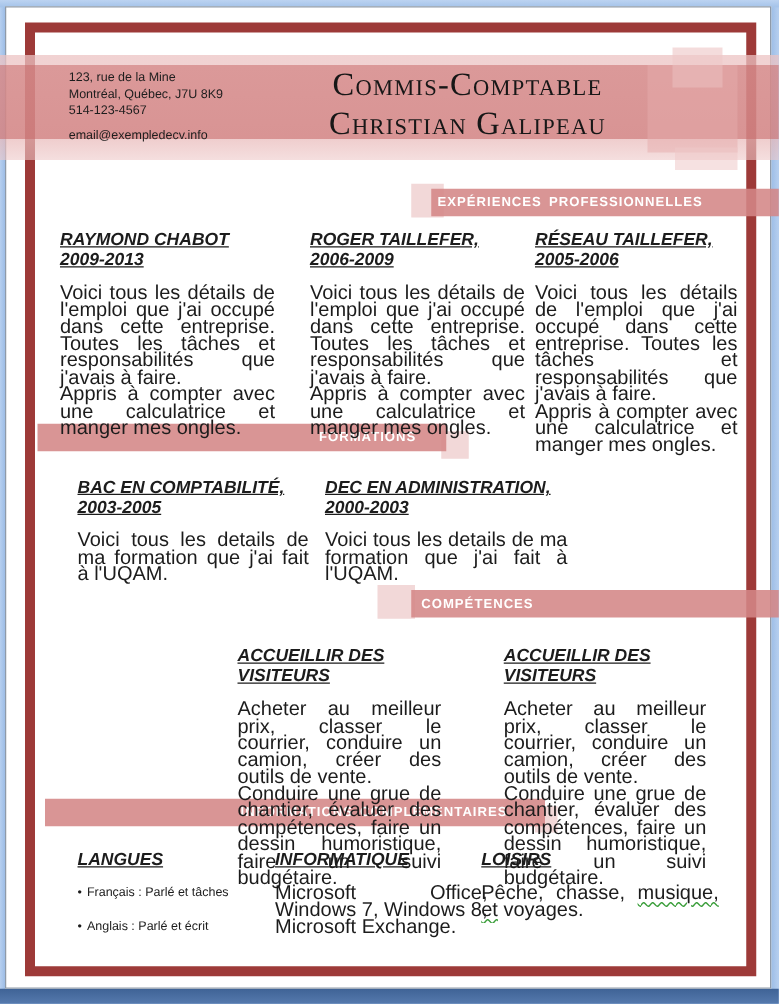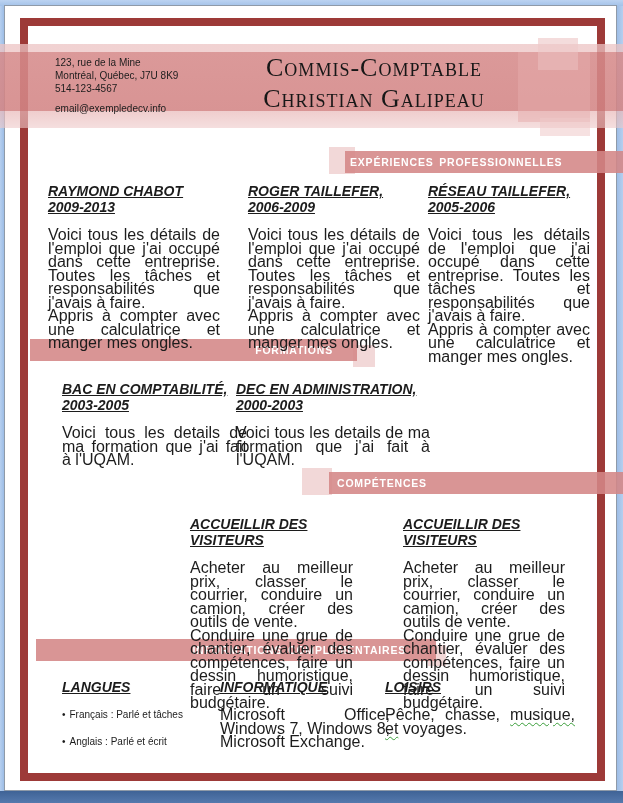--- a/index.html
+++ b/index.html
@@ -49,21 +49,21 @@
   .glow.info{left:428px;top:645px;width:18px;height:21px;}
   
   .col{position:absolute;z-index:3;color:#1c1c1c;}
   .entry-title{font-size:14px;font-weight:bold;font-style:italic;text-decoration:underline;line-height:16px;}
   .body-text{font-size:16px;line-height:13.5px;text-align:justify;}
   .mt1{margin-top:13px;} .mt2{}
   .exp1{left:48px;top:183px;width:172px;}
   .exp2{left:248px;top:183px;width:172px;}
   .exp3{left:428px;top:183px;width:162px;}
   .form1{left:62px;top:381px;width:185px;}
-  .form2{left:236px;top:381px;width:194px;}
+  .form2{left:260px;top:381px;width:194px;}
   .comp1{left:190px;top:516px;width:163px;}
   .comp2{left:403px;top:516px;width:162px;}
   .lang{left:62px;top:679px;width:152px;}
   .inform{left:220px;top:679px;width:170px;}
   .lois{left:385px;top:679px;width:190px;}
   .bullet-line{margin-top:13px;font-size:10px;line-height:13.5px;}
   .bullet{margin-right:4px;}
   .squiggle{text-decoration:underline wavy #3a9e3a 1px;text-underline-offset:2px;}
 </style>
 </head>

